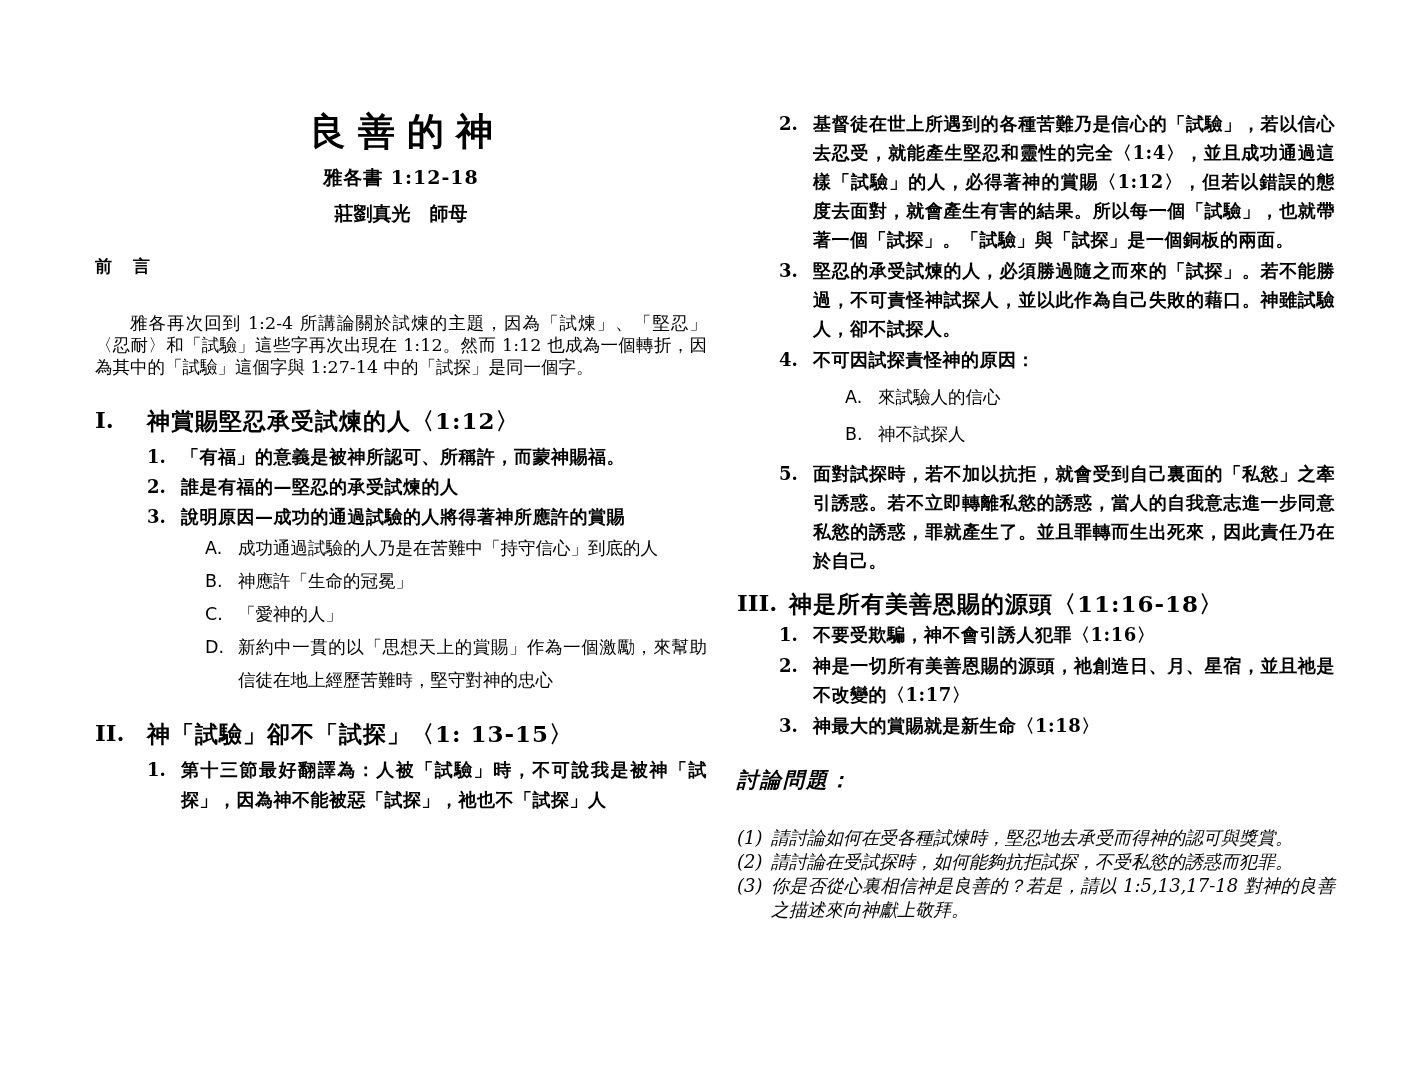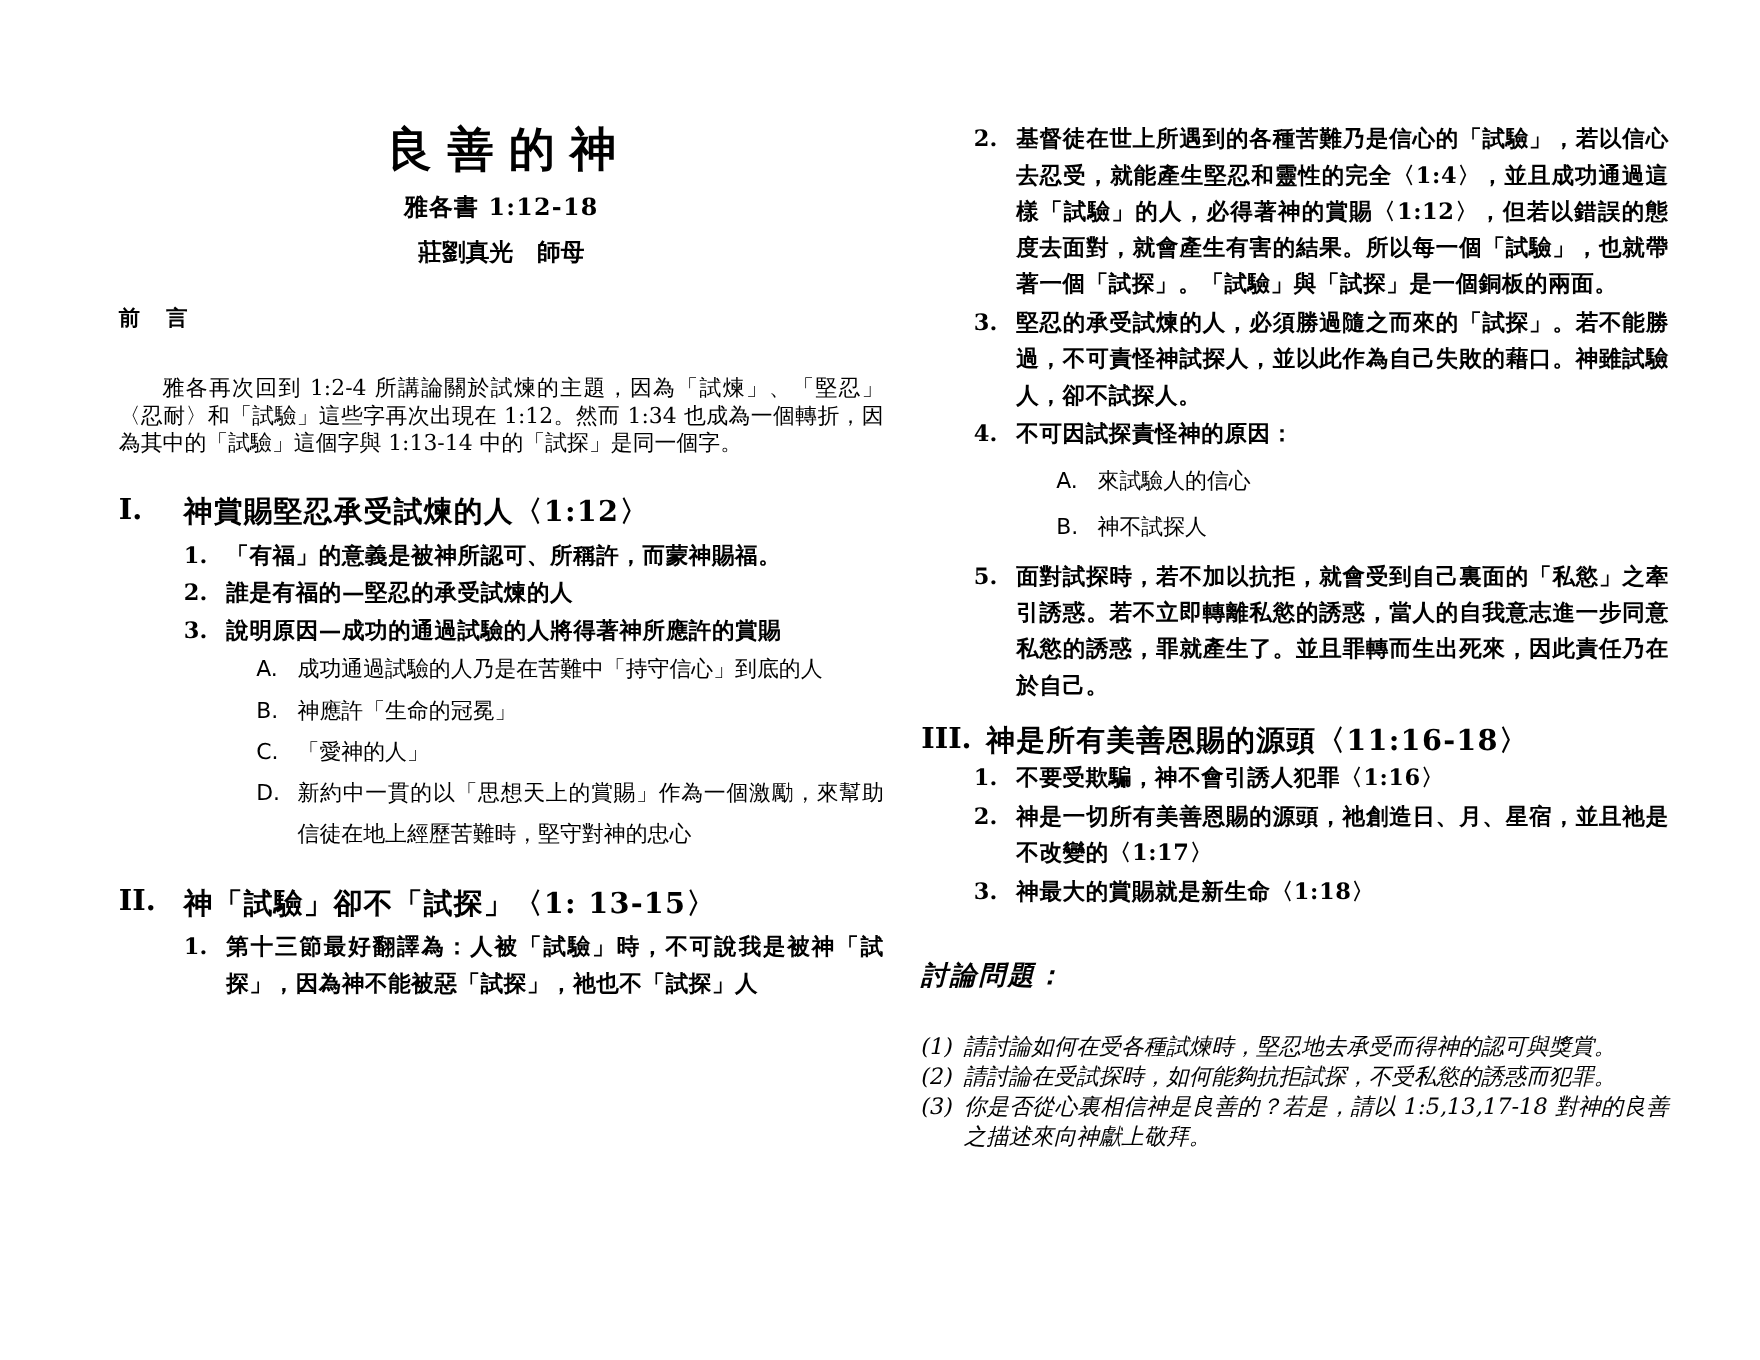--- a/index.html
+++ b/index.html
@@ -5,21 +5,21 @@
   html, body { margin: 0; padding: 0; background: #ffffff; }
   .page {
     position: relative;
     width: 1408px;
     height: 1088px;
     background: #ffffff;
     color: #000000;
     font-family: "DejaVu Serif", "Liberation Serif", serif;
     overflow: hidden;
   }
-  .col { position: absolute; top: 97px; }
+  .col { position: absolute; top: 109px; }
   .col-left  { left: 95px;  width: 612px; }
   .col-right { left: 737px; width: 598px; }
 
   
   .doc-header { text-align: center; }
   .title {
     margin: 0;
     font-size: 37px;
     font-weight: bold;
     letter-spacing: 12px;
@@ -64,21 +64,21 @@
     font-family: "DejaVu Sans", "Liberation Sans", sans-serif;
   }
   .sub-item .letter { width: 33px; flex: none; }
   .sub-item .txt { flex: 1; text-align: justify; }
   .sub-left  .sub-item { line-height: 33px; }
   .sub-right { margin-left: 108px; margin-top: 5px; margin-bottom: 6px; }
   .sub-right .sub-item { line-height: 37px; }
 
   
   .discussion-heading {
-    margin-top: 38px;
+    margin-top: 26px;
     font-size: 21px;
     font-weight: bold;
     font-style: italic;
     letter-spacing: 2px;
   }
   .q-list { margin-top: 32px; }
   .q-item { display: flex; font-style: italic; font-size: 18px; line-height: 24px; }
   .q-num { width: 34px; flex: none; }
   .q-txt { flex: 1; text-align: justify; }
 </style>
@@ -89,21 +89,21 @@
 
   <div class="col col-left">
 
     <header class="doc-header">
       <h1 class="title">良善的神</h1>
       <div class="scripture">雅各書 1:12-18</div>
       <div class="author">莊劉真光　師母</div>
     </header>
 
     <h2 class="preface-heading">前　言</h2>
-    <p class="body-para first">雅各再次回到 1:2-4 所講論關於試煉的主題，因為「試煉」、「堅忍」〈忍耐〉和「試驗」這些字再次出現在 1:12。然而 1:34 也成為一個轉折，因為其中的「試驗」這個字與 1:13-14 中的「試探」是同一個字。</p>
+    <p class="body-para first">雅各再次回到 1:2-4 所講論關於試煉的主題，因為「試煉」、「堅忍」〈忍耐〉和「試驗」這些字再次出現在 1:12。然而 1:12 也成為一個轉折，因為其中的「試驗」這個字與 1:27-14 中的「試探」是同一個字。</p>
 
     <div class="section-heading mt-sec1">
       <span class="sec-num">I.</span>
       <span class="sec-title">神賞賜堅忍承受試煉的人〈1:12〉</span>
     </div>
     <div class="num-list left-items">
       <div class="num-item">
         <span class="num">1.</span>
         <span class="txt">「有福」的意義是被神所認可、所稱許，而蒙神賜福。</span>
       </div>

